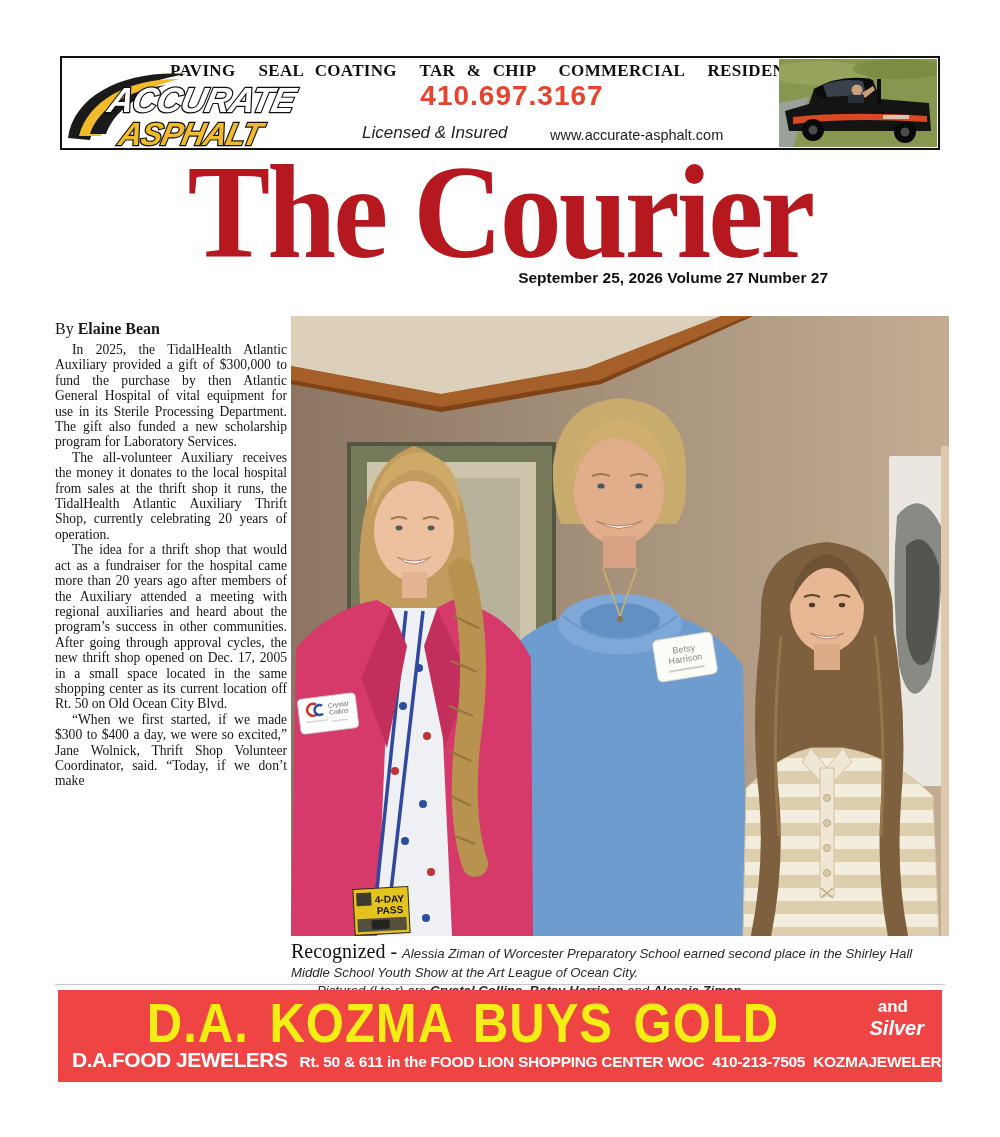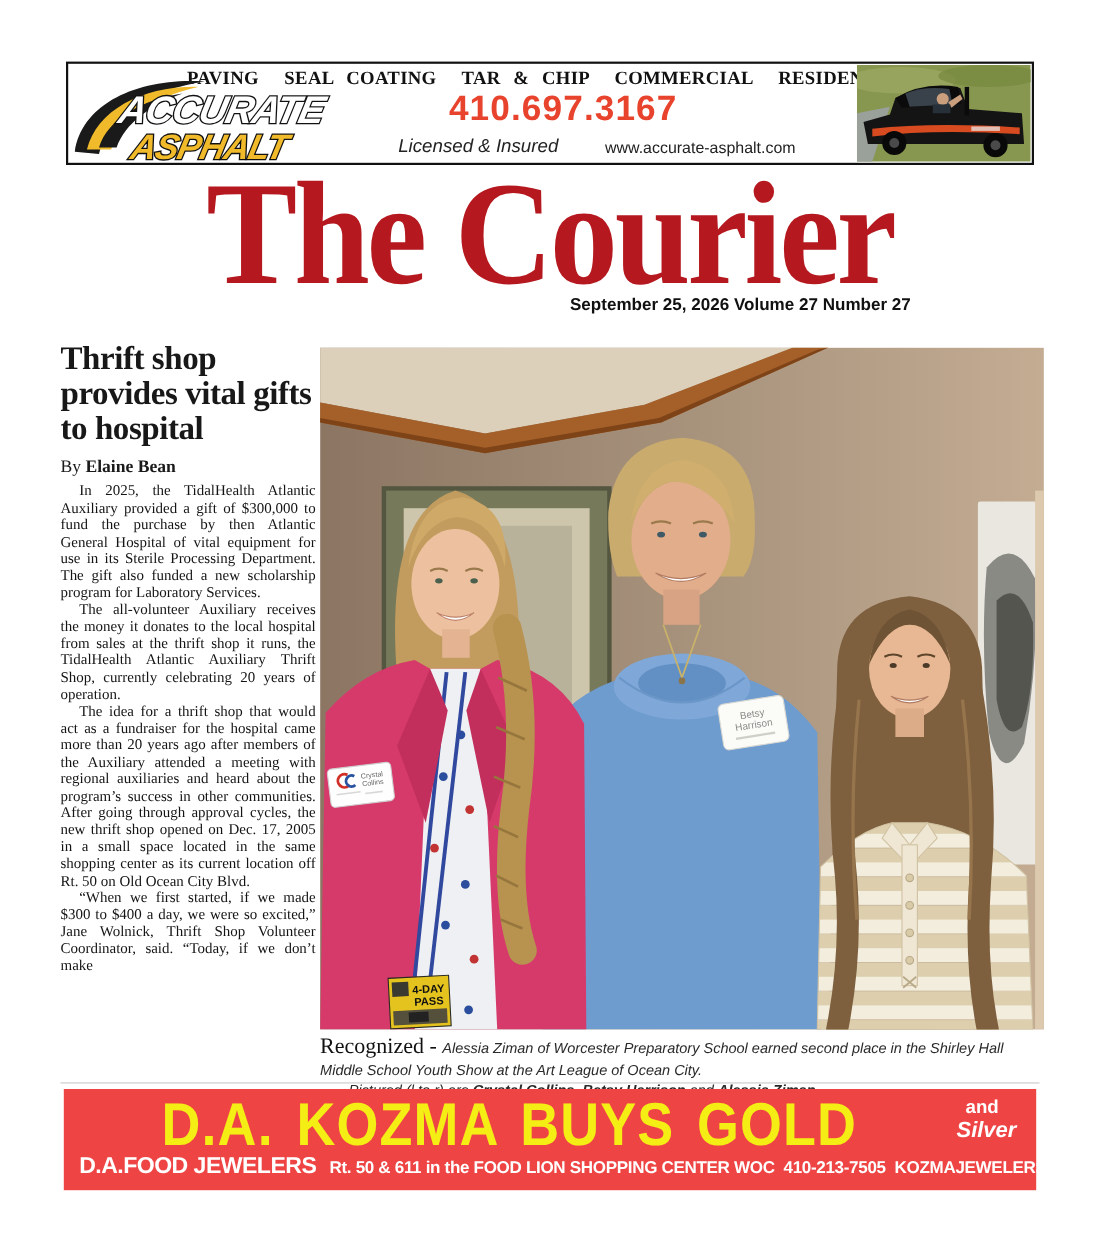--- a/index.html
+++ b/index.html
@@ -7,21 +7,21 @@
         font-family:"Liberation Serif",serif;color:#1a1a1a;}
 
   
   .ad-top{position:absolute;left:60px;top:56px;width:880px;height:94px;
           border:2px solid #111;background:#fff;box-sizing:border-box;}
   .ad-top .services{position:absolute;left:108px;top:3px;width:640px;text-align:center;
           font-weight:bold;font-size:17px;letter-spacing:.3px;word-spacing:7px;
           white-space:pre;color:#111;}
   .ad-top .logo{position:absolute;left:2px;top:8px;}
   .ad-top .phone{position:absolute;left:260px;top:22px;width:380px;text-align:center;
-          font-family:"Liberation Sans",sans-serif;font-weight:bold;font-size:32px;
+          font-family:"Liberation Sans",sans-serif;font-weight:bold;font-size:28px;
           letter-spacing:1px;color:#e8432c;}
   .ad-top .licensed{position:absolute;left:300px;top:65px;font-family:"Liberation Sans",sans-serif;
           font-style:italic;font-weight:normal;font-size:17px;color:#222;}
   .ad-top .website{position:absolute;left:488px;top:69px;font-family:"Liberation Sans",sans-serif;
           font-size:14.5px;color:#222;}
   .ad-top .truck{position:absolute;right:1px;top:1px;}
 
   
   .masthead-title{position:absolute;left:0;top:146px;width:1000px;text-align:center;
           font-family:"Liberation Serif",serif;font-weight:bold;font-size:124px;
@@ -113,21 +113,20 @@
         <circle cx="126" cy="73" r="11" fill="#090909"></circle>
           <circle cx="126" cy="73" r="4.5" fill="#4a4a4a"></circle>
       </g>
     </svg>
   </div>
 
   <div class="masthead-title">The Courier</div>
   <div class="dateline">September 25, 2026 Volume 27 Number 27</div>
 
   <div class="column">
-    <h1>Thrift shop provides vital gifts to hospital</h1>
     <p class="byline"><span>By </span><b>Elaine Bean</b></p>
     <p class="body">In 2025, the TidalHealth Atlantic Auxiliary provided a gift of $300,000 to fund the purchase by then Atlantic General Hospital of vital equipment for use in its Sterile Processing Department. The gift also funded a new scholarship program for Laboratory Services.</p>
     <p class="body">The all-volunteer Auxiliary receives the money it donates to the local hospital from sales at the thrift shop it runs, the TidalHealth Atlantic Auxiliary Thrift Shop, currently celebrating 20 years of operation.</p>
     <p class="body">The idea for a thrift shop that would act as a fundraiser for the hospital came more than 20 years ago after members of the Auxiliary attended a meeting with regional auxiliaries and heard about the program’s success in other communities. After going through approval cycles, the new thrift shop opened on Dec. 17, 2005 in a small space located in the same shopping center as its current location off Rt. 50 on Old Ocean City Blvd.</p>
     <p class="body">“When we first started, if we made $300 to $400 a day, we were so excited,” Jane Wolnick, Thrift Shop Volunteer Coordinator, said. “Today, if we don’t make</p>
 
   </div>
 
   <div class="photo-wrap">
     <svg width="658" height="620" viewBox="0 0 658 620">

